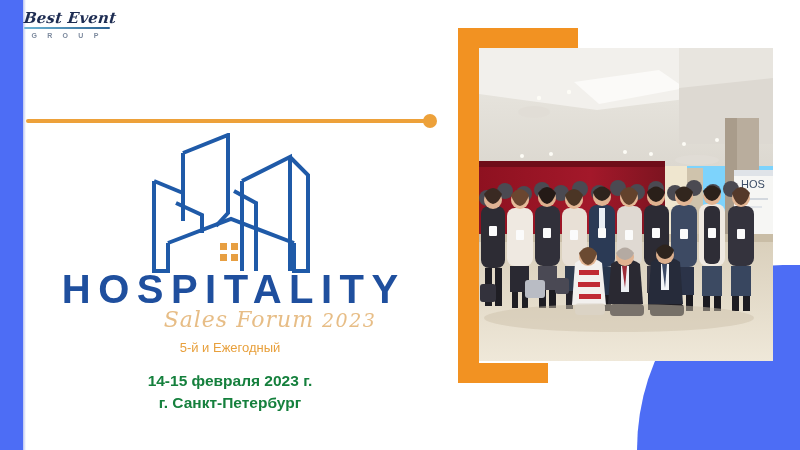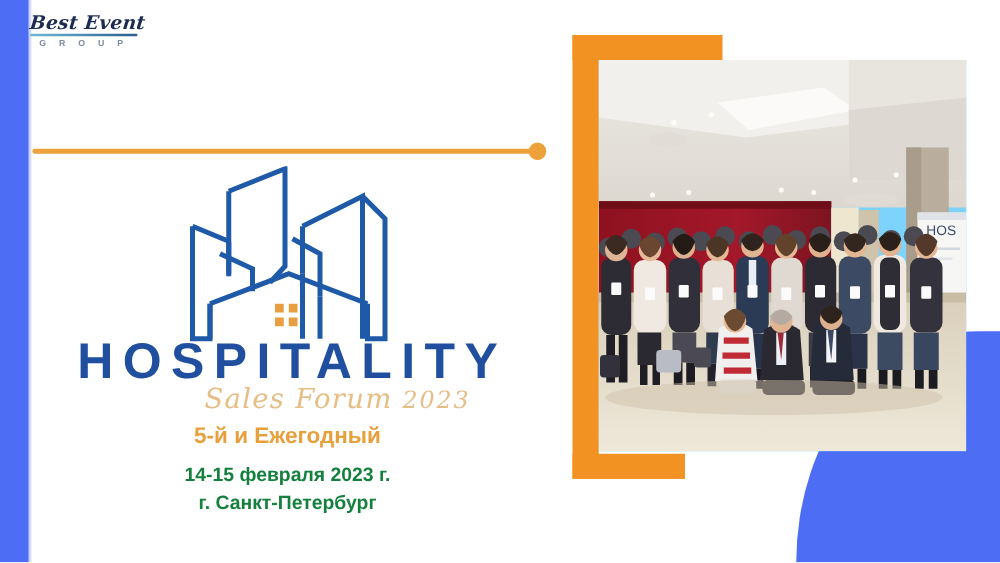--- a/index.html
+++ b/index.html
@@ -102,21 +102,21 @@
     font-size:22px;
     color:#e7bd86;
     letter-spacing:1px;
     line-height:26px;
     margin-left:40px;
   }
   #subwordmark .year{font-size:19px;letter-spacing:1.5px;margin-left:8px;}
   #tagline{
     position:absolute;left:25px;top:339px;width:410px;
     text-align:center;
-    font-size:18px;font-weight:bold;
+    font-size:13px;font-weight:normal;
     color:#e8a03c;
     line-height:18px;
   }
 
   
   #details{
     position:absolute;left:25px;top:370px;width:410px;
     text-align:center;
     color:#15803d;
     font-weight:bold;

